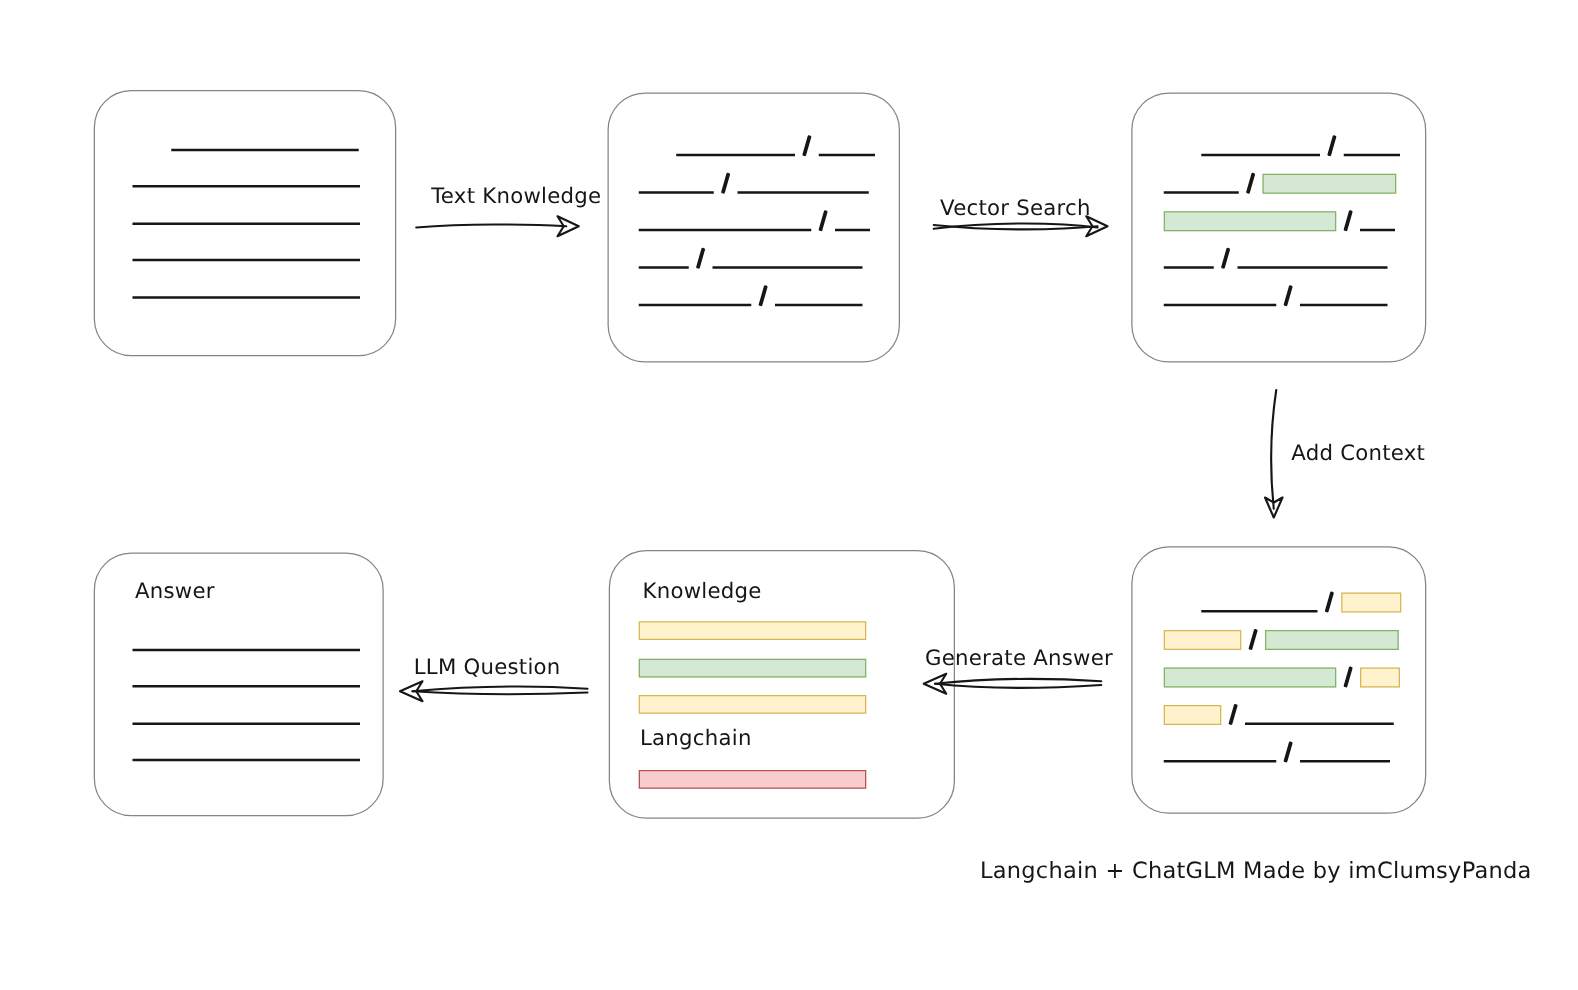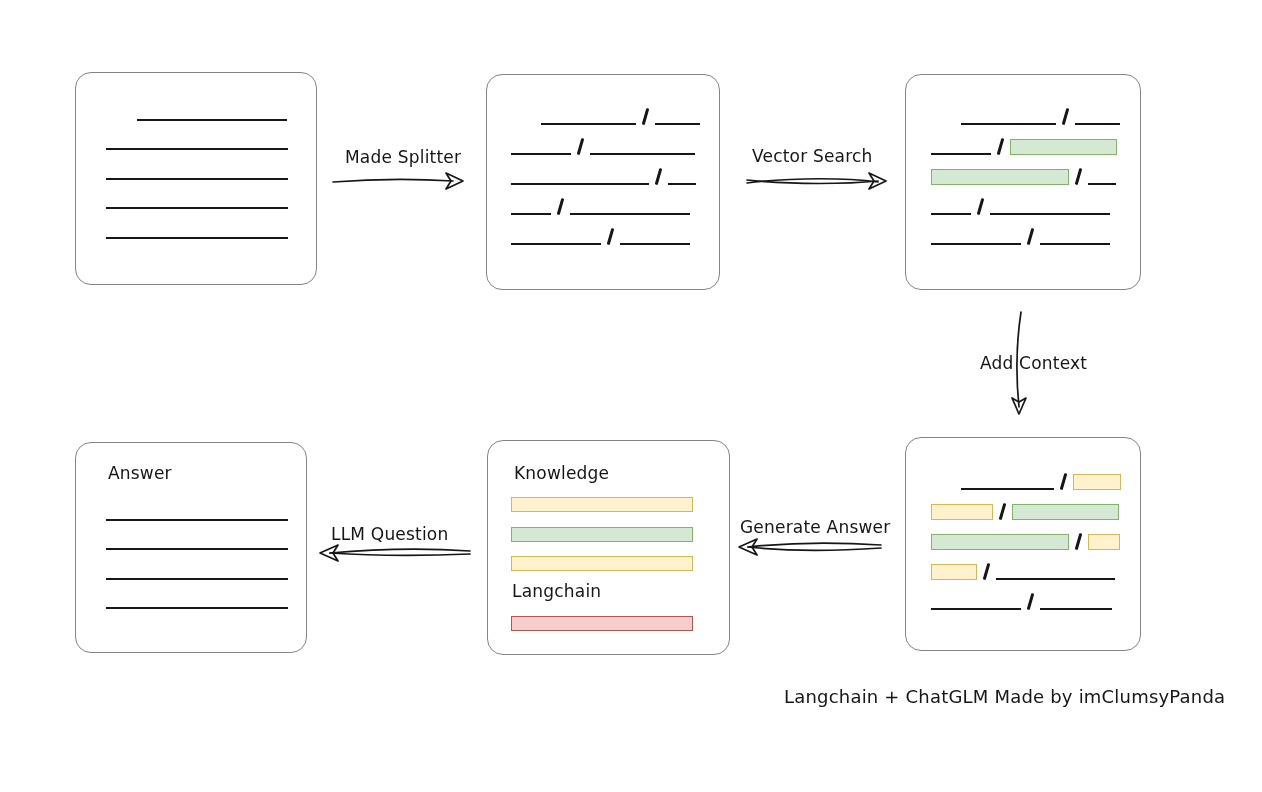--- a/index.html
+++ b/index.html
@@ -1,18 +1,18 @@
 <!DOCTYPE html>
 <html style="--ink: #161616; --box-border: #858585; --green-fill: #d5e8d4; --green-stroke: #82b366; --yellow-fill: #fff2cc; --yellow-stroke: #d6b656; --red-fill: #f8cecc; --red-stroke: #b85450;"><head>
 <meta charset="utf-8">
 <style>
   html,body{margin:0;padding:0;background:#fff;}
   .canvas{position:relative;width:1262px;height:792px;background:#ffffff;overflow:hidden;
           font-family:"DejaVu Sans","Liberation Sans",sans-serif;color:var(--ink,#161616);}
-  .box{position:absolute;border:1.6px solid var(--box-border,#858585);border-radius:16px;
+  .box{position:absolute;border:1.6px solid var(--box-border,#858585);border-radius:30px;
        background:#fff;box-sizing:border-box;}
   .lines-stack{position:absolute;}
   .hline{height:0;border-top:2.2px solid var(--ink,#161616);margin-bottom:27.4px;}
   .rows-stack{position:absolute;}
   .seg-row{display:flex;align-items:flex-end;height:30px;}
   .seg-line{display:inline-block;height:0;border-top:2.2px solid var(--ink,#161616);}
   .slash{display:inline-block;width:2.6px;height:17px;background:var(--ink,#161616);
          transform:rotate(16deg);margin:0 8px;border-radius:1px;}
   .bar{display:inline-block;height:16px;box-sizing:border-box;border:1.6px solid;}
   .bar.green,.pbar.green{background:var(--green-fill,#d5e8d4);border-color:var(--green-stroke,#82b366);}
@@ -125,21 +125,21 @@
           <span class="seg-line" style="width: 119px;"></span>
         </div>
         <div class="seg-row">
           <span class="seg-line" style="width: 90px;"></span>
           <span class="slash"></span>
           <span class="seg-line" style="width: 72px;"></span>
         </div>
       </div>
   </div>
 
-  <div class="box" style="left:487px;top:440px;width:243px;height:215px">
+  <div class="box" style="left:487px;top:440px;width:277px;height:215px">
     <div class="box-label" style="left:26px;top:22px">Knowledge</div>
     <div class="bars-stack" style="left:23px;top:56px">
         <div class="pbar yellow"></div>
         <div class="pbar green"></div>
         <div class="pbar yellow"></div>
       </div>
     <div class="box-label" style="left:24px;top:140px">Langchain</div>
     <div class="bars-stack" style="left:23px;top:175px">
         <div class="pbar red"></div>
       </div>
@@ -148,23 +148,23 @@
   <div class="box" style="left:75px;top:442px;width:232px;height:211px">
     <div class="box-label" style="left:32px;top:20px">Answer</div>
     <div class="lines-stack" style="left:30px;top:76px">
         <div class="hline" style="width: 182px;"></div>
         <div class="hline" style="width: 182px;"></div>
         <div class="hline" style="width: 182px;"></div>
         <div class="hline" style="width: 182px;"></div>
       </div>
   </div>
 
-  <div class="arrow-label" style="left:345px;top:147px">Made Splitter</div>
-  <div class="arrow-label" style="left:752px;top:146px">Vector Search</div>
-  <div class="arrow-label" style="left:980px;top:353px">Add Context</div>
+  <div class="arrow-label" style="left:345px;top:147px">Text Knowledge</div>
+  <div class="arrow-label" style="left:752px;top:157px">Vector Search</div>
+  <div class="arrow-label" style="left:1033px;top:353px">Add Context</div>
   <div class="arrow-label" style="left:740px;top:517px">Generate Answer</div>
   <div class="arrow-label" style="left:331px;top:524px">LLM Question</div>
 
   <div class="caption" style="left:784px;top:686px">Langchain + ChatGLM Made by imClumsyPanda</div>
 
   <svg class="arrows" width="1262" height="792" viewBox="0 0 1262 792">
     <g>
       <path d="M333,182 C372,179 420,179 453,181"></path>
       <path d="M446,173 L463,181 L446,189 L451,181 Z"></path>
     </g>

